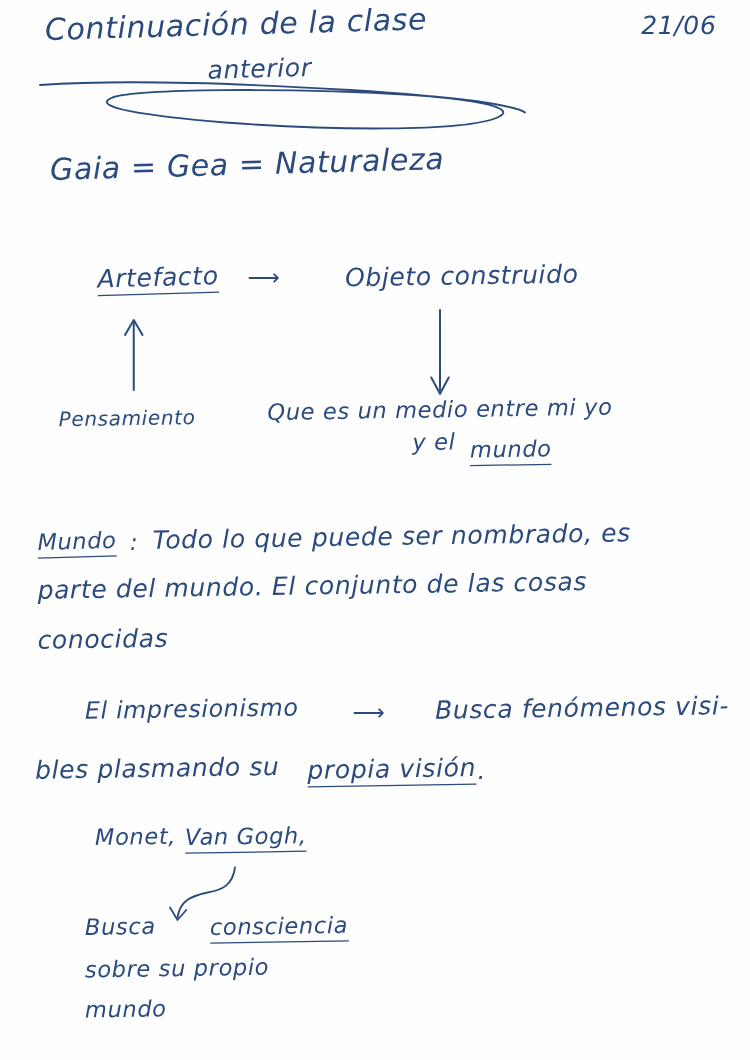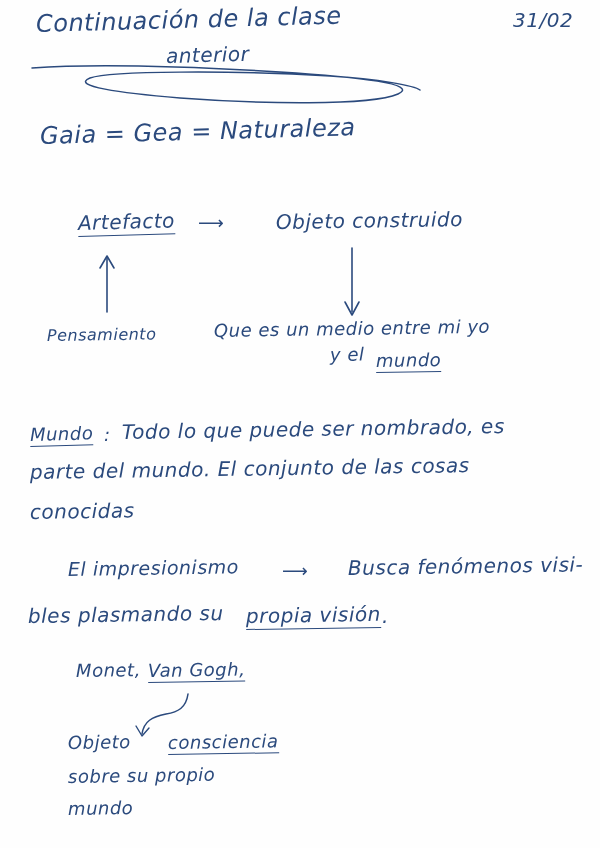--- a/index.html
+++ b/index.html
@@ -39,21 +39,21 @@
     position: absolute;
     overflow: visible;
     pointer-events: none;
   }
 </style>
 </head>
 <body>
 
 <div id="page" style="background: rgb(254, 254, 254); color: rgb(43, 74, 125);">
 
-  <div class="hw s20" style="left:513px; top:8px;">31/02</div>
+  <div class="hw s20" style="left:513px; top:8px;">21/06</div>
 
   <div class="hw s24 tilt1" style="left:36px; top:10px;">Continuación de la clase</div>
   <div class="hw s20 tilt1" style="left:166px; top:44px;">anterior</div>
 
   <svg class="deco" style="left:30px; top:62px;" width="400" height="46" viewBox="0 0 400 46">
     <path d="M2 6 C 60 2, 150 4, 250 10 C 330 15, 390 22, 368 32 C 340 44, 230 42, 150 36 C 90 31, 40 24, 60 16 C 80 9, 200 8, 300 14 C 350 17, 385 24, 390 28" fill="none" stroke="#2b4a7d" stroke-width="1.5" stroke-linecap="round"></path>
   </svg>
 
   <div class="hw s24 tilt1" style="left:40px; top:122px;">Gaia = Gea = Naturaleza</div>
 
@@ -90,18 +90,18 @@
   <div class="hw s20" style="left:382px; top:604px;">.</div>
 
   <div class="hw s18 tiltm" style="left:76px; top:660px;">Monet,</div>
   <div class="hw s18 tiltm under" style="left:148px; top:660px;">Van Gogh,</div>
 
   <svg class="deco" style="left:120px; top:690px;" width="80" height="52" viewBox="0 0 80 52">
     <path d="M68 4 C 66 18, 58 22, 46 24 C 32 27, 24 31, 22 44" fill="none" stroke="#2b4a7d" stroke-width="1.5" stroke-linecap="round"></path>
     <path d="M16 36 L22 46 L29 38" fill="none" stroke="#2b4a7d" stroke-width="1.4" stroke-linecap="round" stroke-linejoin="round"></path>
   </svg>
 
-  <div class="hw s18 tiltm" style="left:68px; top:732px;">Objeto</div>
+  <div class="hw s18 tiltm" style="left:68px; top:732px;">Busca</div>
   <div class="hw s18 tiltm under" style="left:168px; top:732px;">consciencia</div>
   <div class="hw s18 tiltm" style="left:68px; top:766px;">sobre su propio</div>
   <div class="hw s18 tiltm" style="left:68px; top:798px;">mundo</div>
 
 </div>
 
 </body></html>

